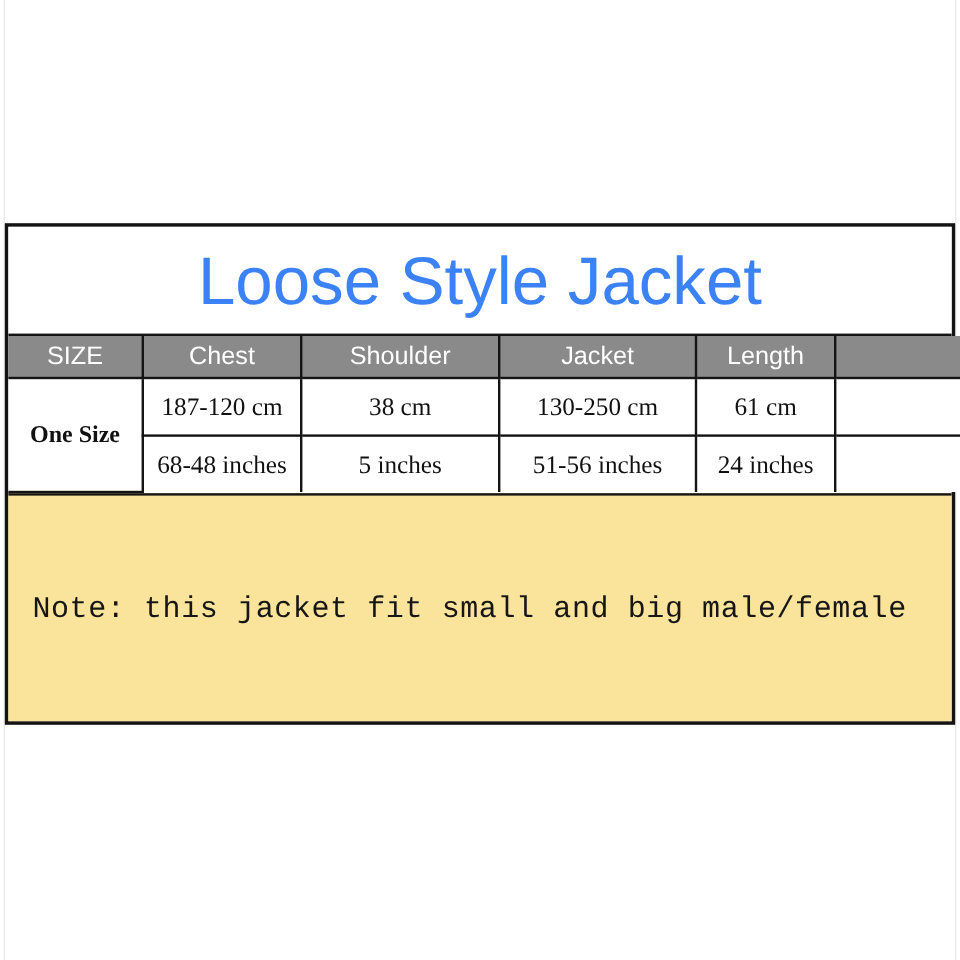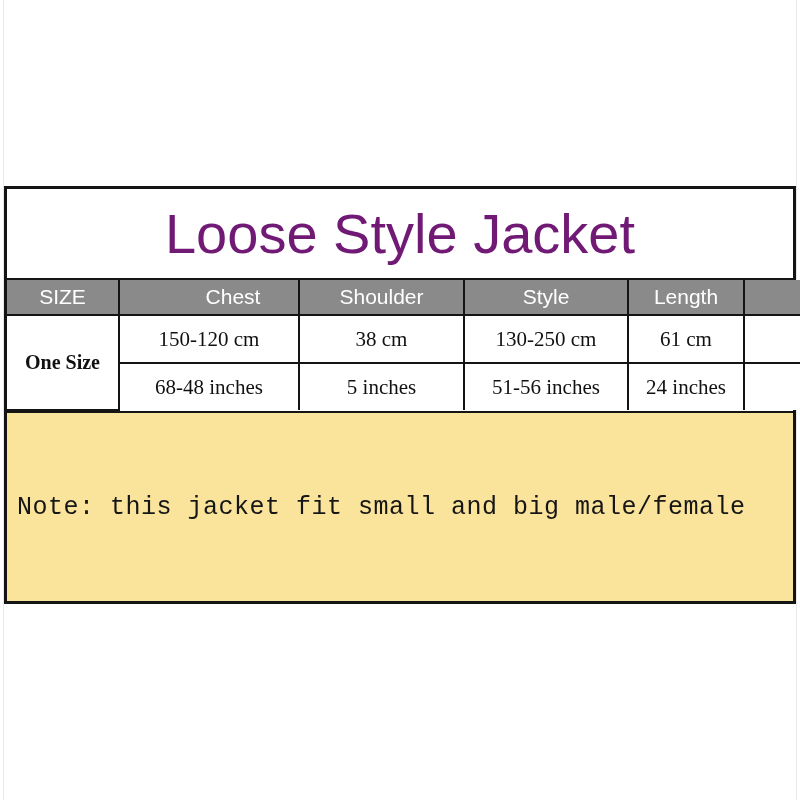--- a/index.html
+++ b/index.html
@@ -40,21 +40,21 @@
   
   .title-band {
     height: 89px;
     border-bottom: 2px solid #141414;
     display: flex;
     align-items: center;
     justify-content: center;
     background: #ffffff;
   }
   .title-text {
-    color: #701a75;
+    color: #3b82f6;
     font-family: "Liberation Sans", sans-serif;
     font-size: 56px;
     font-weight: 400;
     line-height: 1;
     letter-spacing: 0px;
     white-space: nowrap;
   }
 
   
   table.size-table {
@@ -106,50 +106,50 @@
     border-top: 2px solid #141414;
     display: flex;
     align-items: center;
     box-sizing: border-box;
   }
   .note-text {
     font-family: "Liberation Mono", "DejaVu Sans Mono", monospace;
     font-size: 25px;
     color: #161616;
     white-space: nowrap;
-    padding-left: 10px;
+    padding-left: 20px;
     letter-spacing: 0.5px;
   }
 </style>
 </head>
 <body>
 
 <div class="page-guide left"></div>
 <div class="page-guide right"></div>
 
 <div class="chart">
 
   <div class="title-band">
     <div class="title-text">Loose Style Jacket</div>
   </div>
 
   <table class="size-table">
     <tbody>
       <tr class="head-row">
         <th style="width:111px;">SIZE</th>
-        <th style="width:130px;padding-left:48px;">Chest</th>
+        <th style="width:130px;">Chest</th>
         <th style="width:163px;">Shoulder</th>
-        <th style="width:162px;">Style</th>
+        <th style="width:162px;">Jacket</th>
         <th style="width:114px;">Length</th>
         <th style="width:106px;"></th>
       </tr>
 
       <tr class="data-row">
         <td class="size-label" rowspan="2">One Size</td>
-        <td>150-120 cm</td>
+        <td>187-120 cm</td>
         <td>38 cm</td>
         <td>130-250 cm</td>
         <td>61 cm</td>
         <td></td>
       </tr>
 
       <tr class="data-row">
         <td>68-48 inches</td>
         <td>5 inches</td>
         <td>51-56 inches</td>

